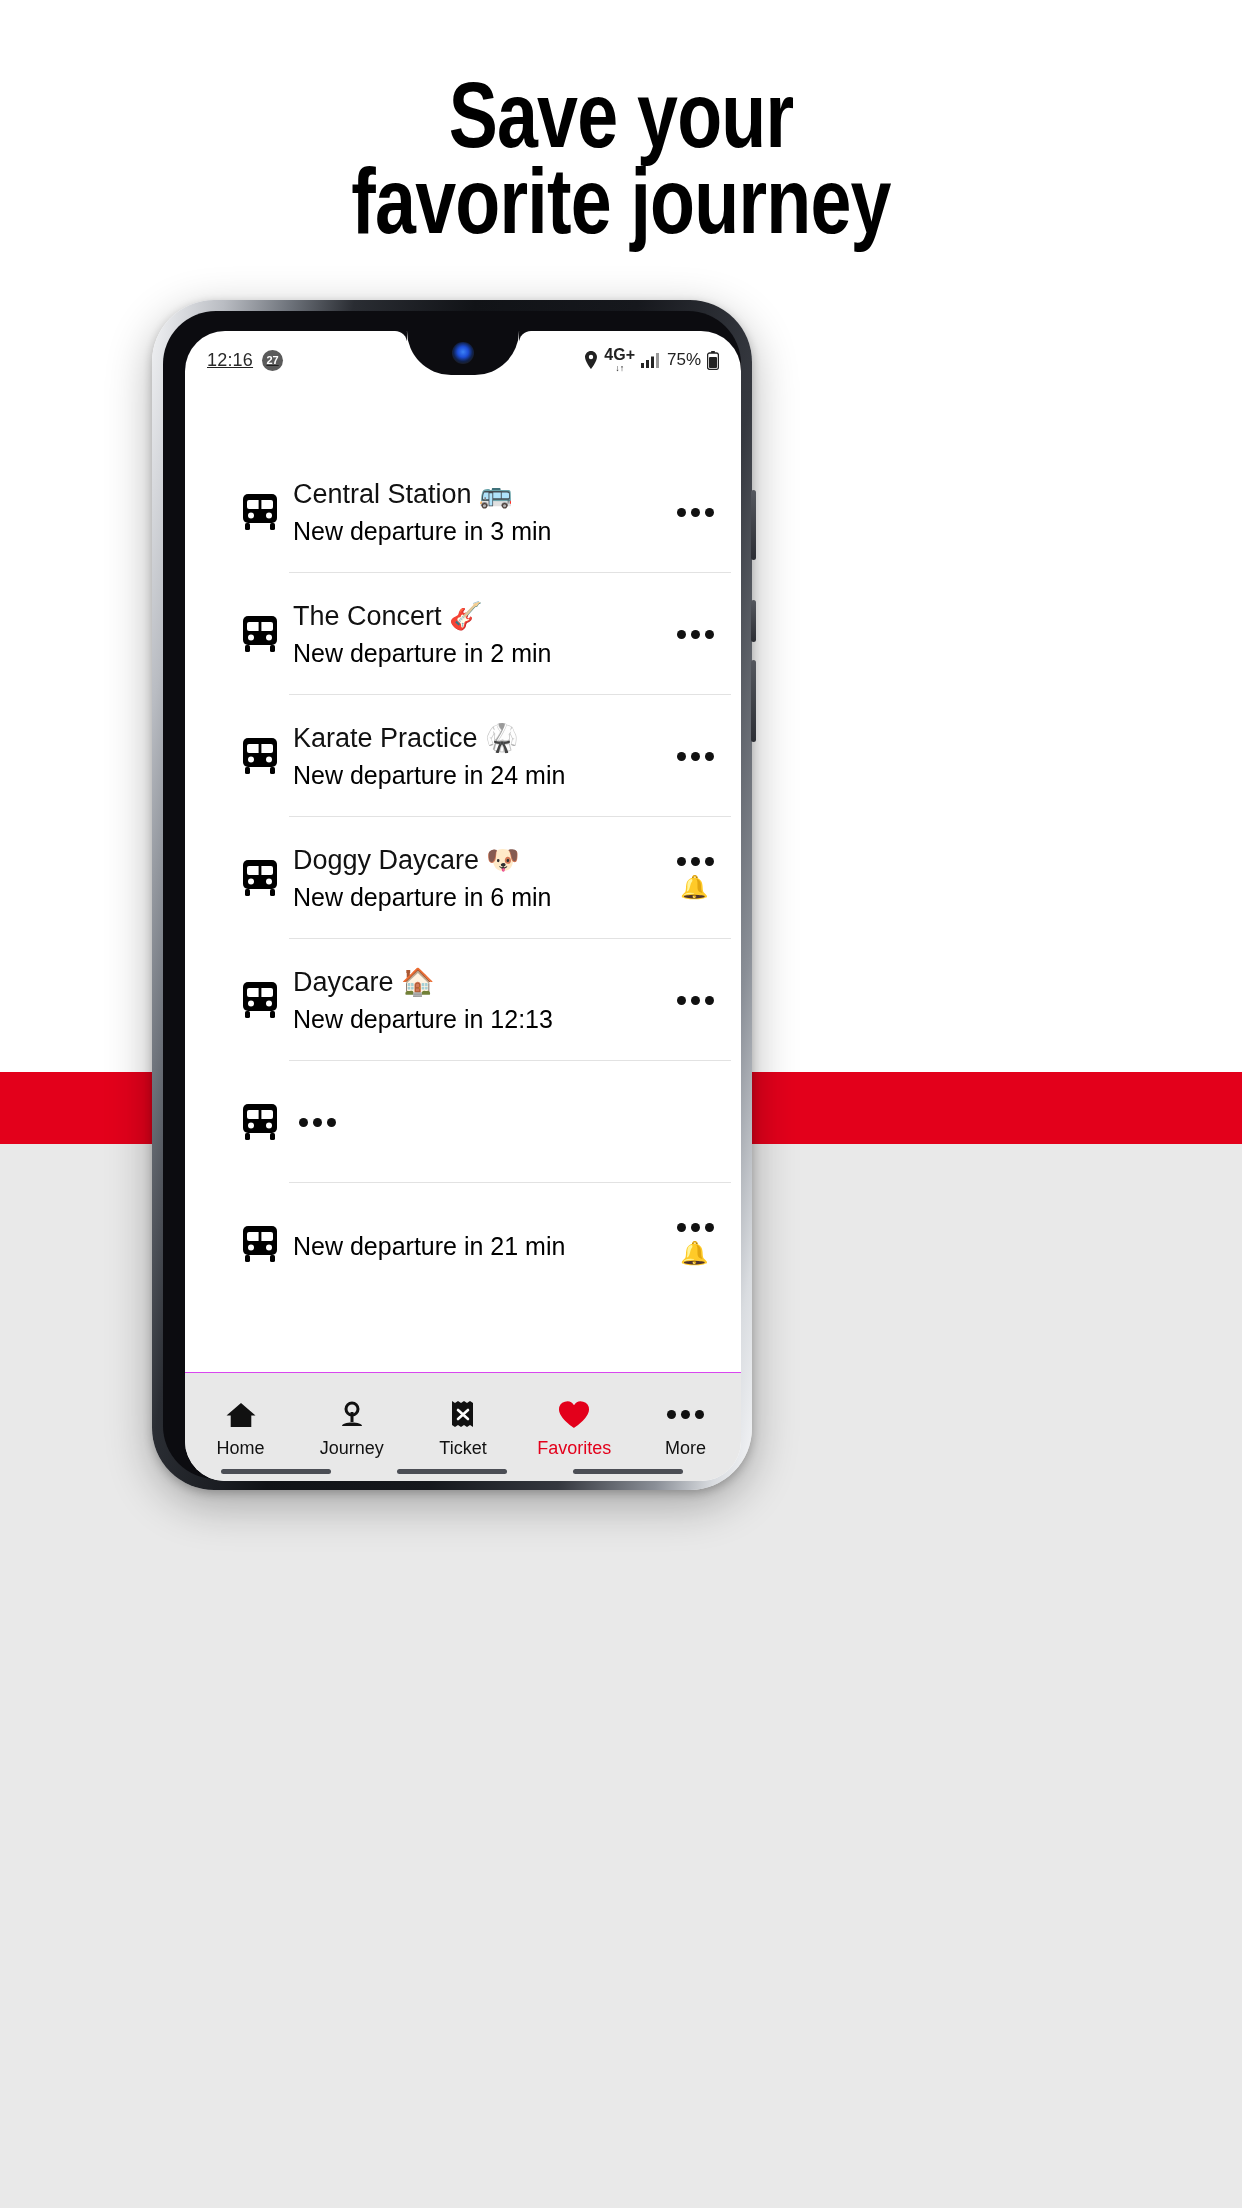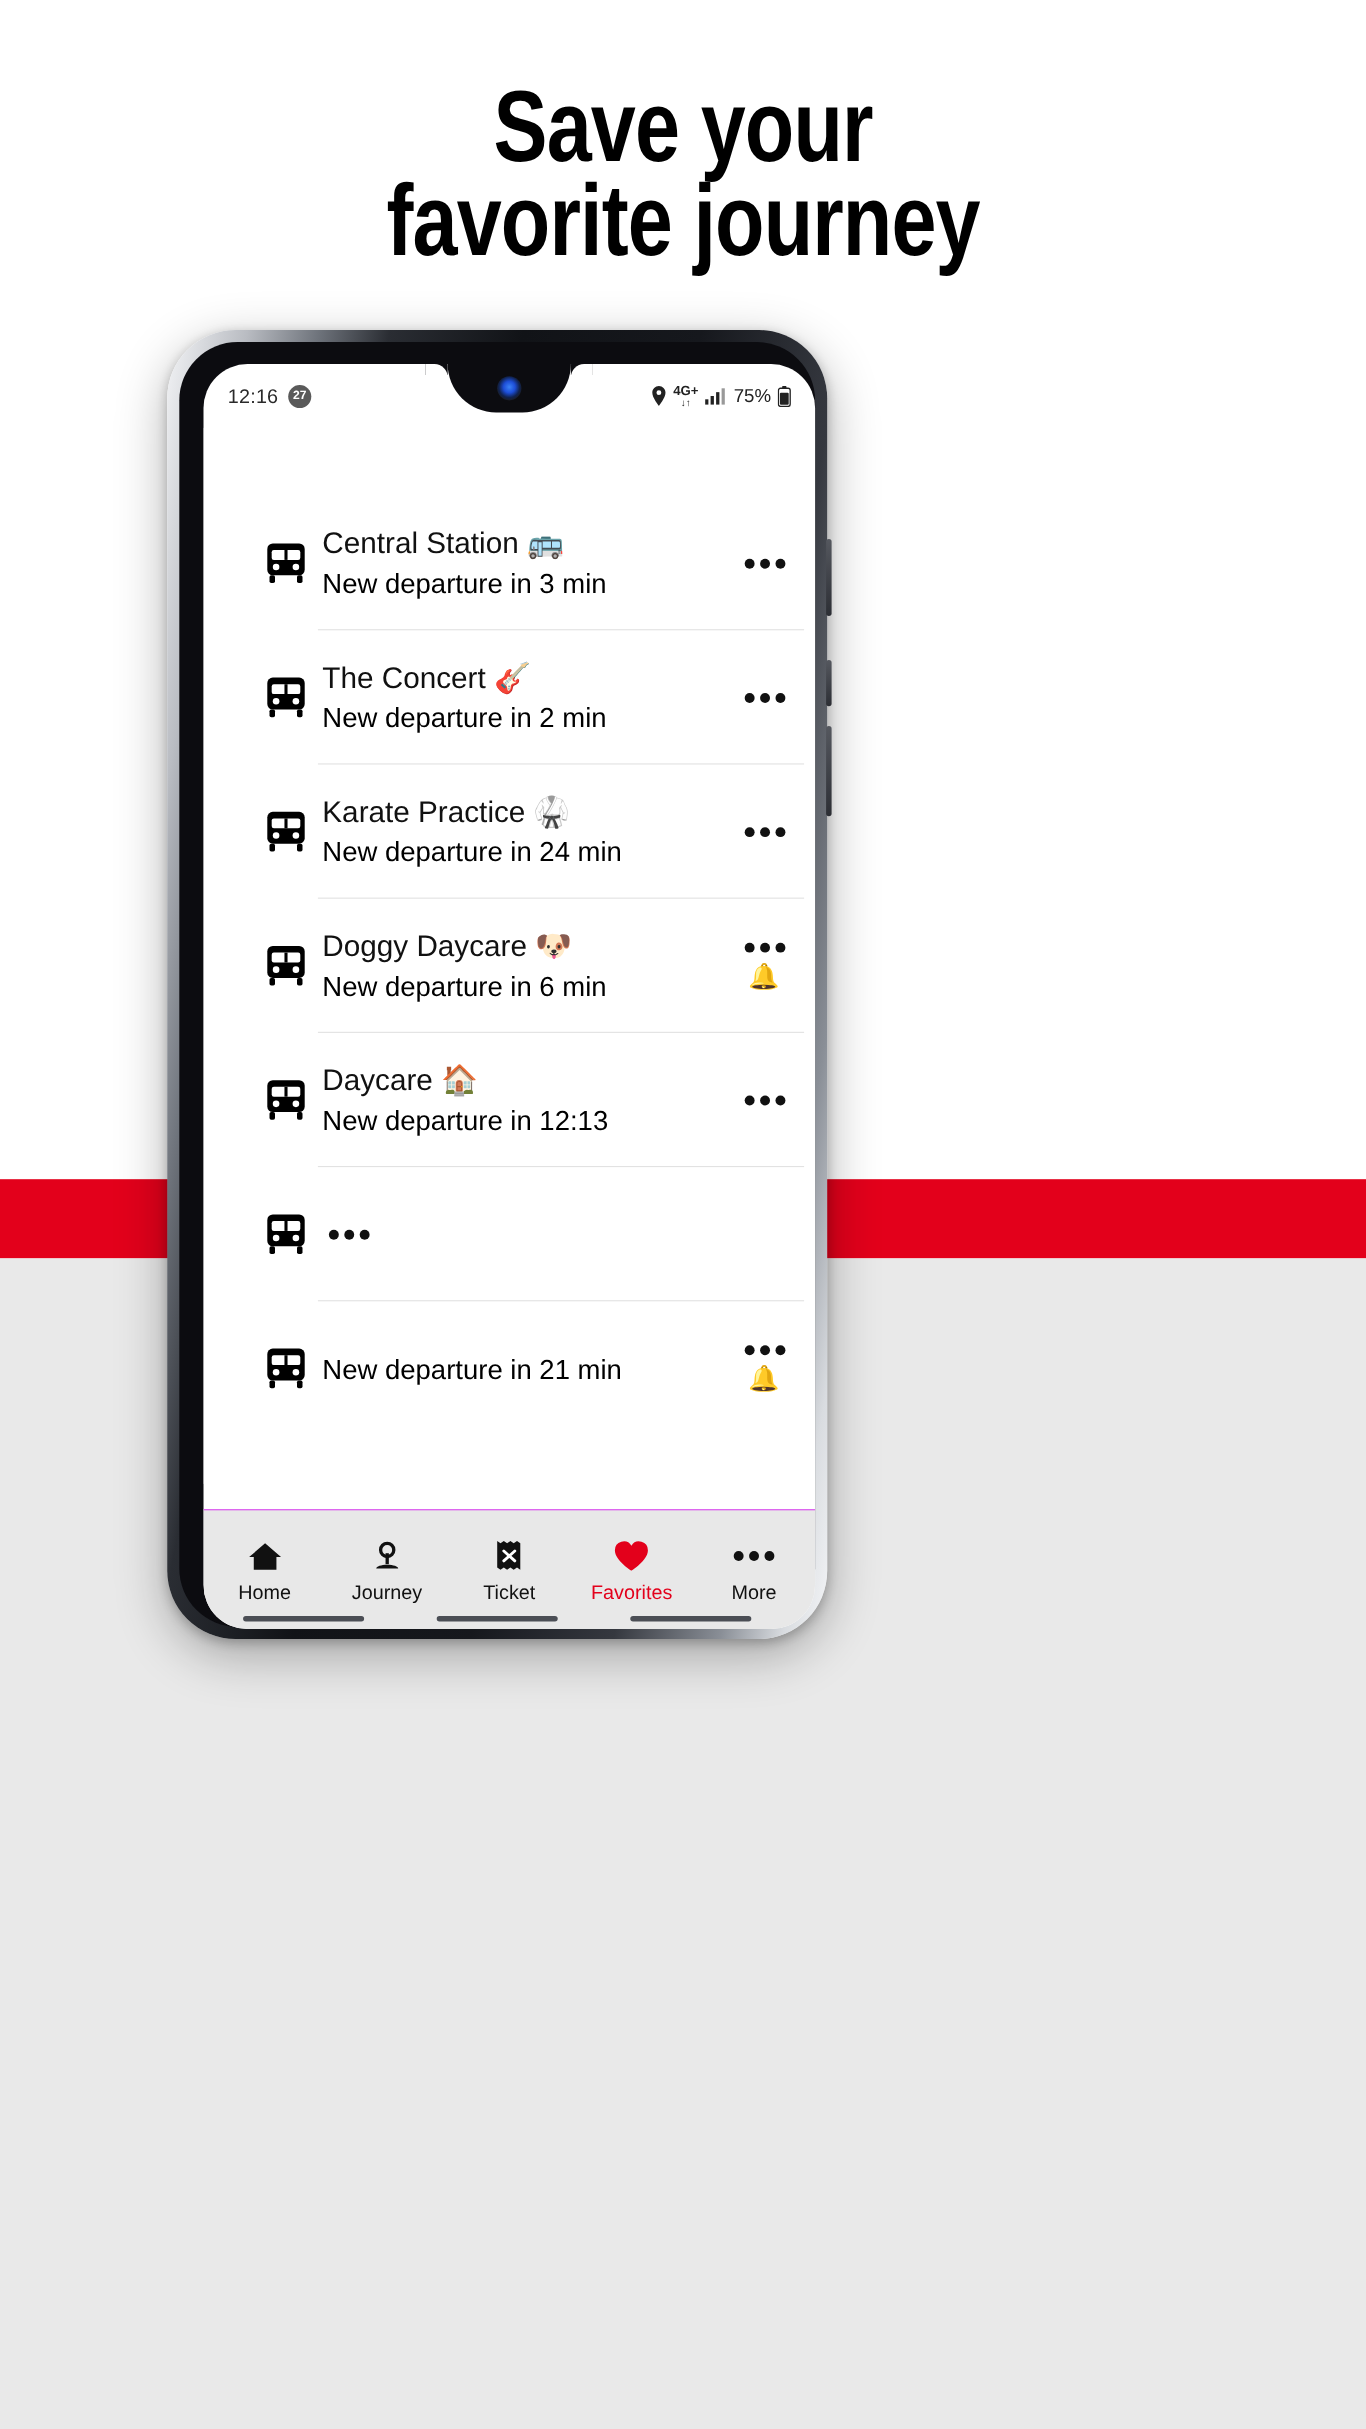--- a/index.html
+++ b/index.html
@@ -124,31 +124,31 @@
     left: 0; top: 0;
     width: 556px; height: 58px;
     display: flex; align-items: center;
     justify-content: space-between;
     padding: 0 22px;
     box-sizing: border-box;
     font-size: 17px;
     color: #222;
     z-index: 30;
   }
-  #status-left { display: flex; align-items: center; gap: 9px; }
+  #status-left { display: flex; align-items: center; gap: 9px; text-decoration: underline; }
   #status-time { font-size: 18px; color: #2a2a2a; letter-spacing: 0.2px; }
   #notif-badge {
     width: 21px; height: 21px; border-radius: 50%;
     background: #5a5a5a; color: #fff;
     font-size: 11px; font-weight: bold;
     display: flex; align-items: center; justify-content: center;
   }
   #status-right { display: flex; align-items: center; gap: 6px; }
   #status-right svg { display: block; }
-  #net-type { font-size: 12px; font-weight: bold; color: #222; line-height: 1; }
+  #net-type { font-size: 16px; font-weight: bold; color: #222; line-height: 1; }
   #net-arrows { font-size: 9px; color: #222; line-height: 1; margin-top: 1px; }
   #battery-pct { font-size: 17px; color: #222; margin-left: 2px; }
 
   
   #fav-list {
     position: absolute;
     left: 0; top: 58px;
     width: 556px;
     height: 960px;
     background: #ffffff;

